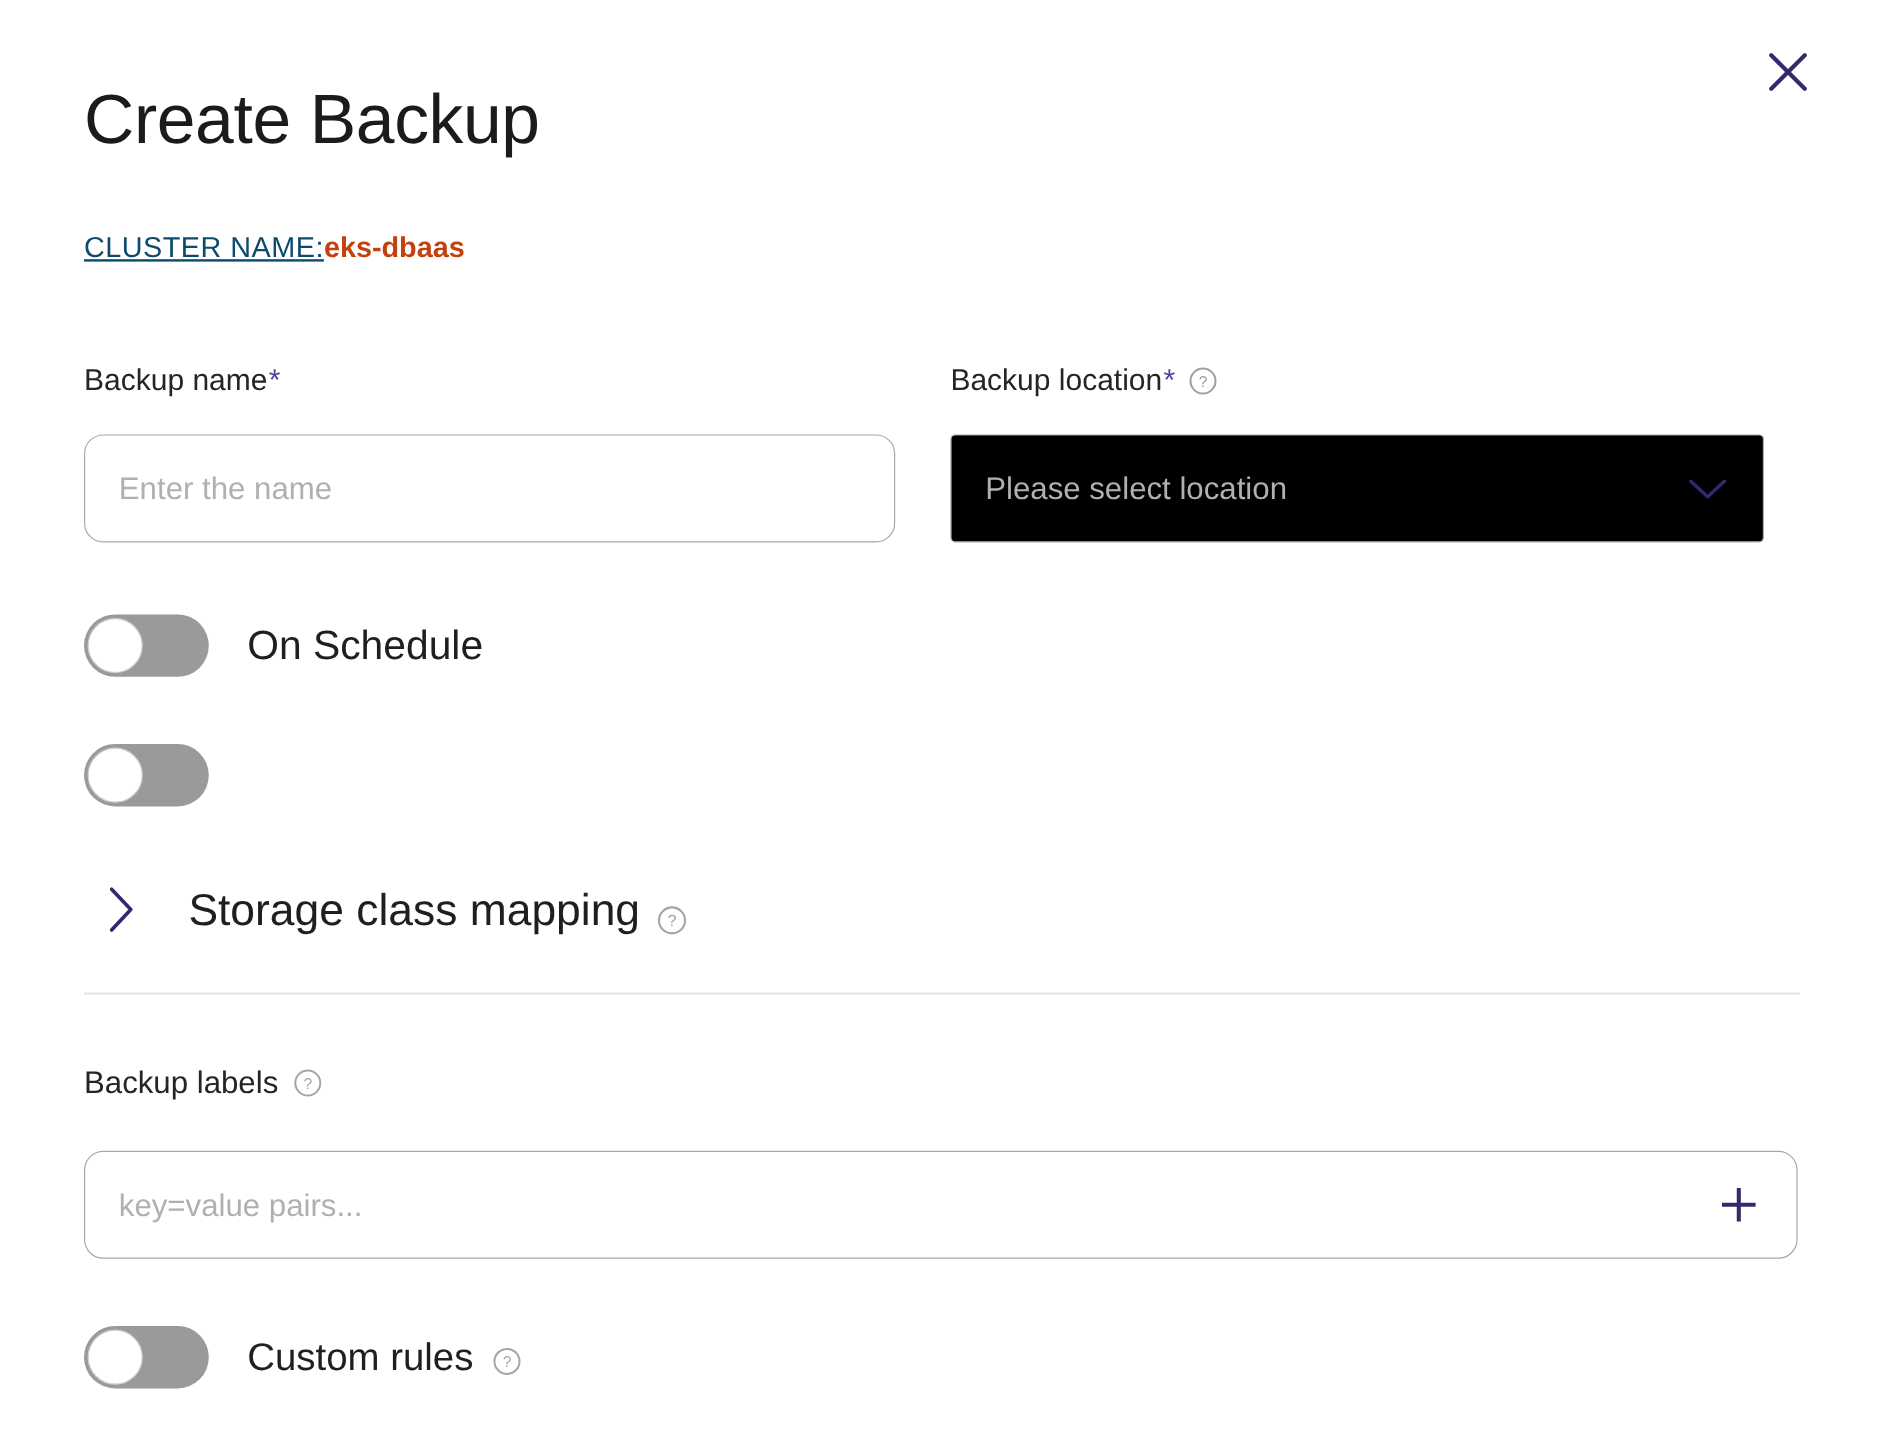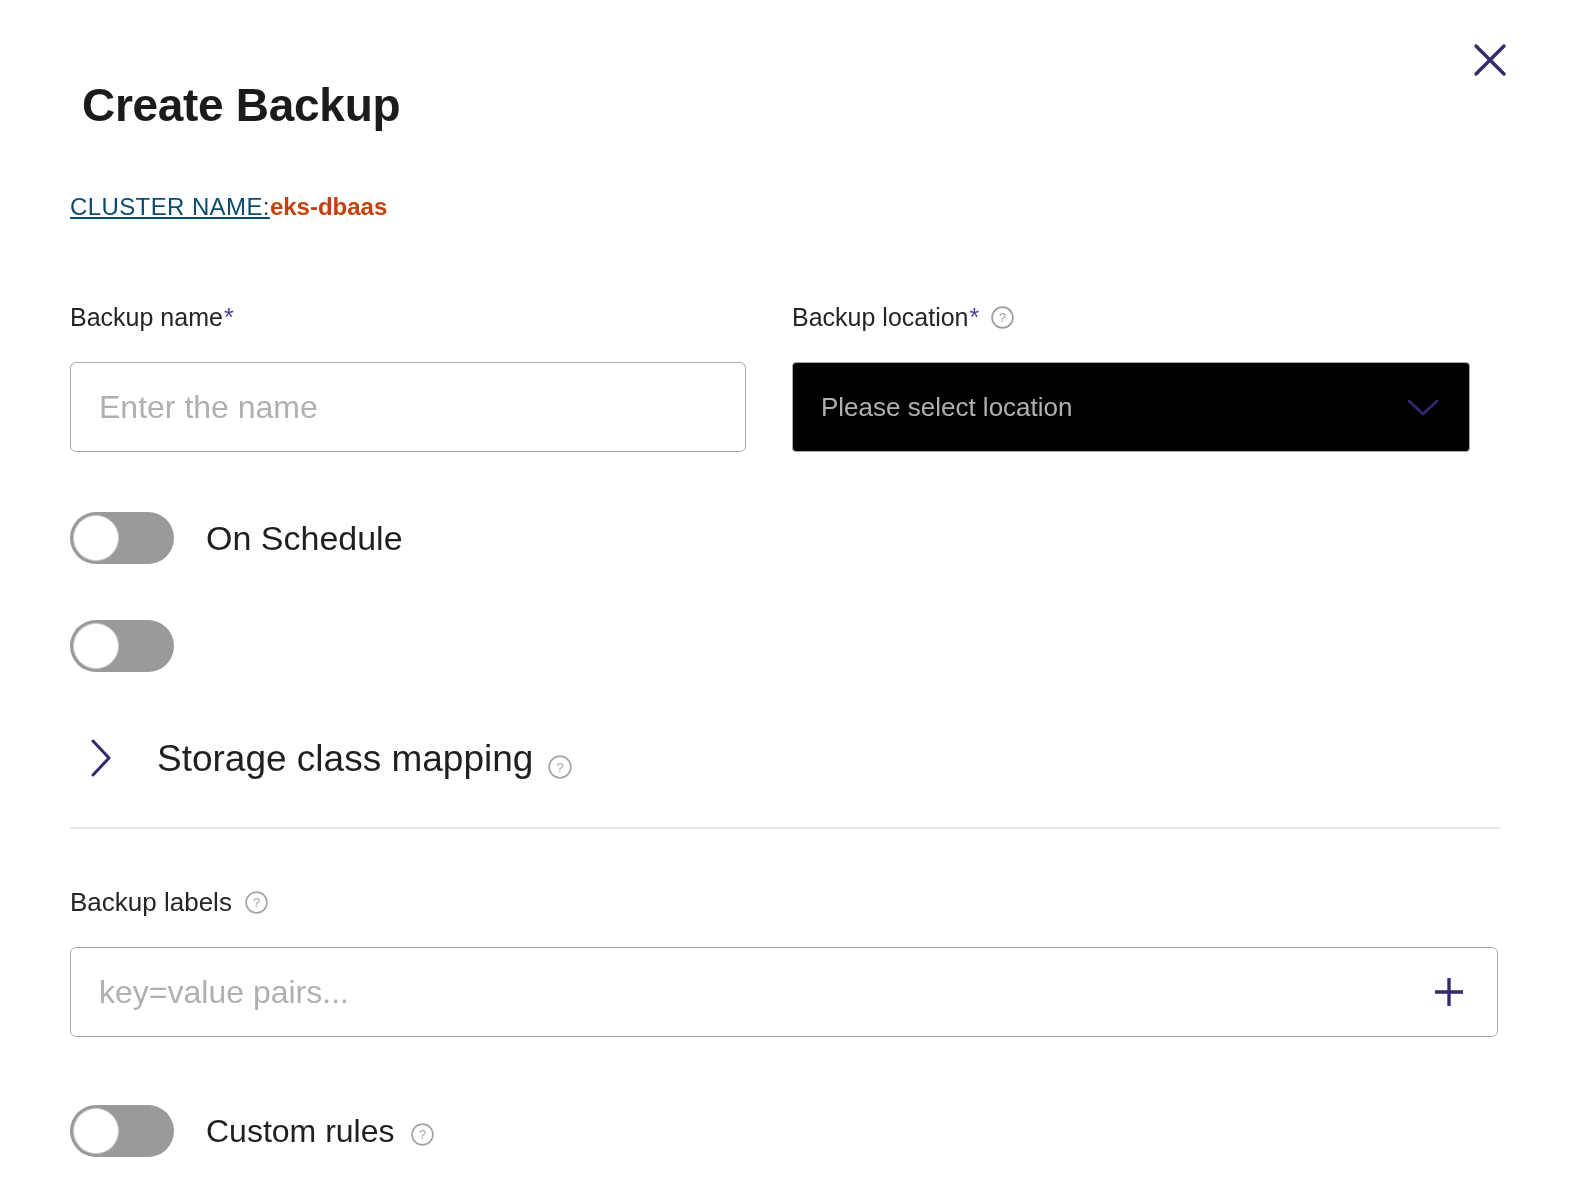--- a/index.html
+++ b/index.html
@@ -39,26 +39,26 @@
     border: none;
     padding: 0;
   }
   .close-btn svg { display: block; }
 
   
   .title {
     position: absolute;
     left: 70px;
     top: 68px;
-    font-size: 46px;
-    font-weight: 700;
+    font-size: 58px;
+    font-weight: 400;
     letter-spacing: -0.3px;
     color: #1b1b1b;
     line-height: 1.1;
-    margin: 12px;
+    margin: 0;
     white-space: nowrap;
   }
   .cluster-line {
     position: absolute;
     left: 70px;
     top: 193px;
     font-size: 24px;
     white-space: nowrap;
     line-height: 1.2;
   }
@@ -96,24 +96,24 @@
     height: 25px;
     margin-left: 11px;
     flex: 0 0 auto;
   }
   .help-icon svg { display: block; }
 
   .text-input {
     width: 100%;
     height: 90px;
     border: 1.5px solid #a8a8a8;
-    border-radius: 6px;
+    border-radius: 16px;
     background: #ffffff;
     font-family: "Liberation Sans", sans-serif;
-    font-size: 32px;
+    font-size: 26px;
     color: #1f1f1f;
     padding: 0 28px;
     outline: none;
   }
   .text-input::placeholder { color: #b0b0b0; }
 
   
   .fld-name {
     position: absolute;
     left: 70px;
@@ -251,21 +251,21 @@
     position: absolute;
     left: 70px;
     top: 889px;
     width: 1428px;
   }
   .labels-block .field-label { font-size: 26px; }
   .labels-block .help-icon { margin-left: 12px; }
 
   .label-input-wrap {
     position: relative;
-    margin-top: 32px;
+    margin-top: 44px;
     width: 100%;
   }
   .label-input-wrap .text-input { padding-right: 96px; }
   .add-btn {
     position: absolute;
     right: 26px;
     top: 50%;
     transform: translateY(-50%);
     width: 46px;
     height: 46px;

